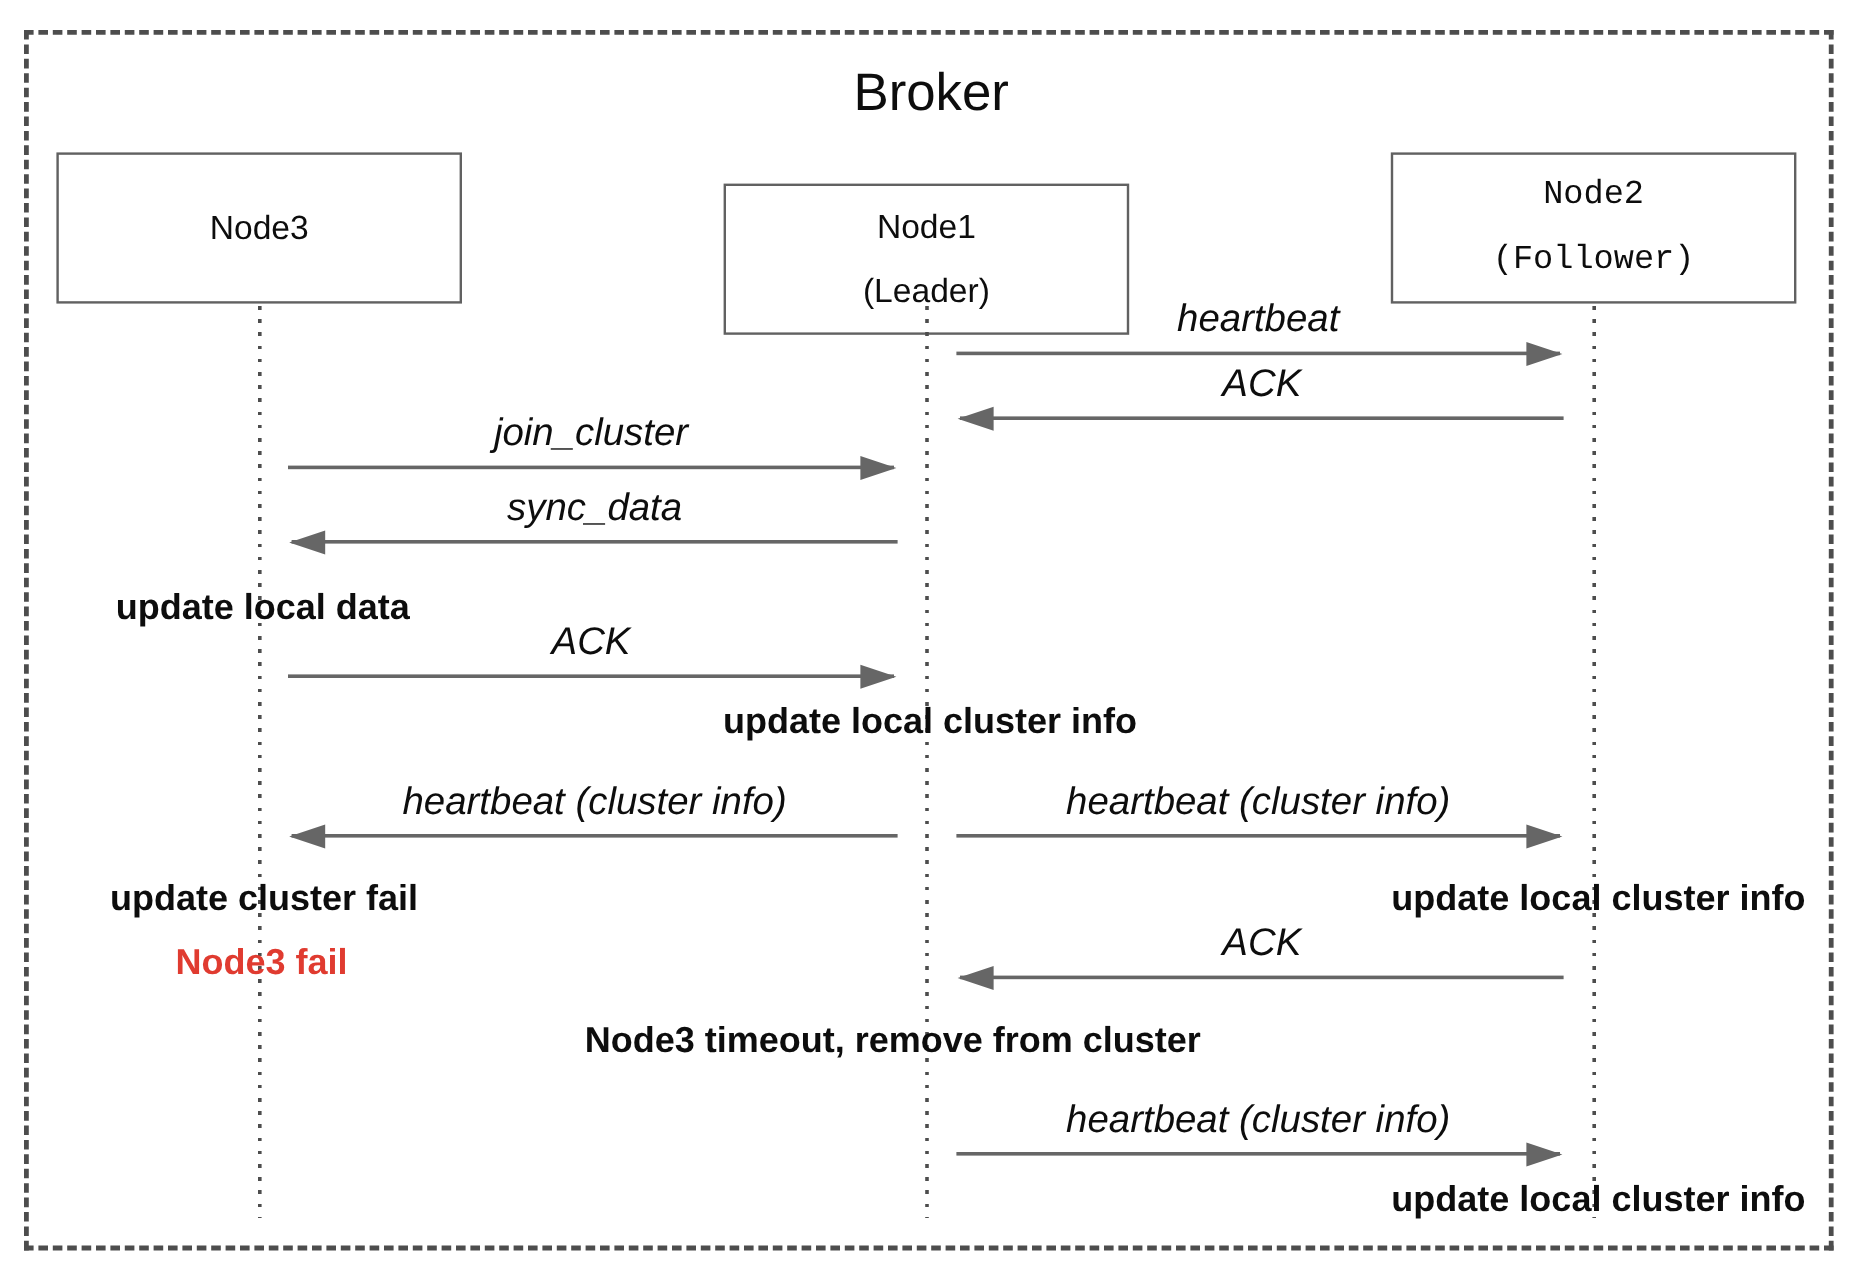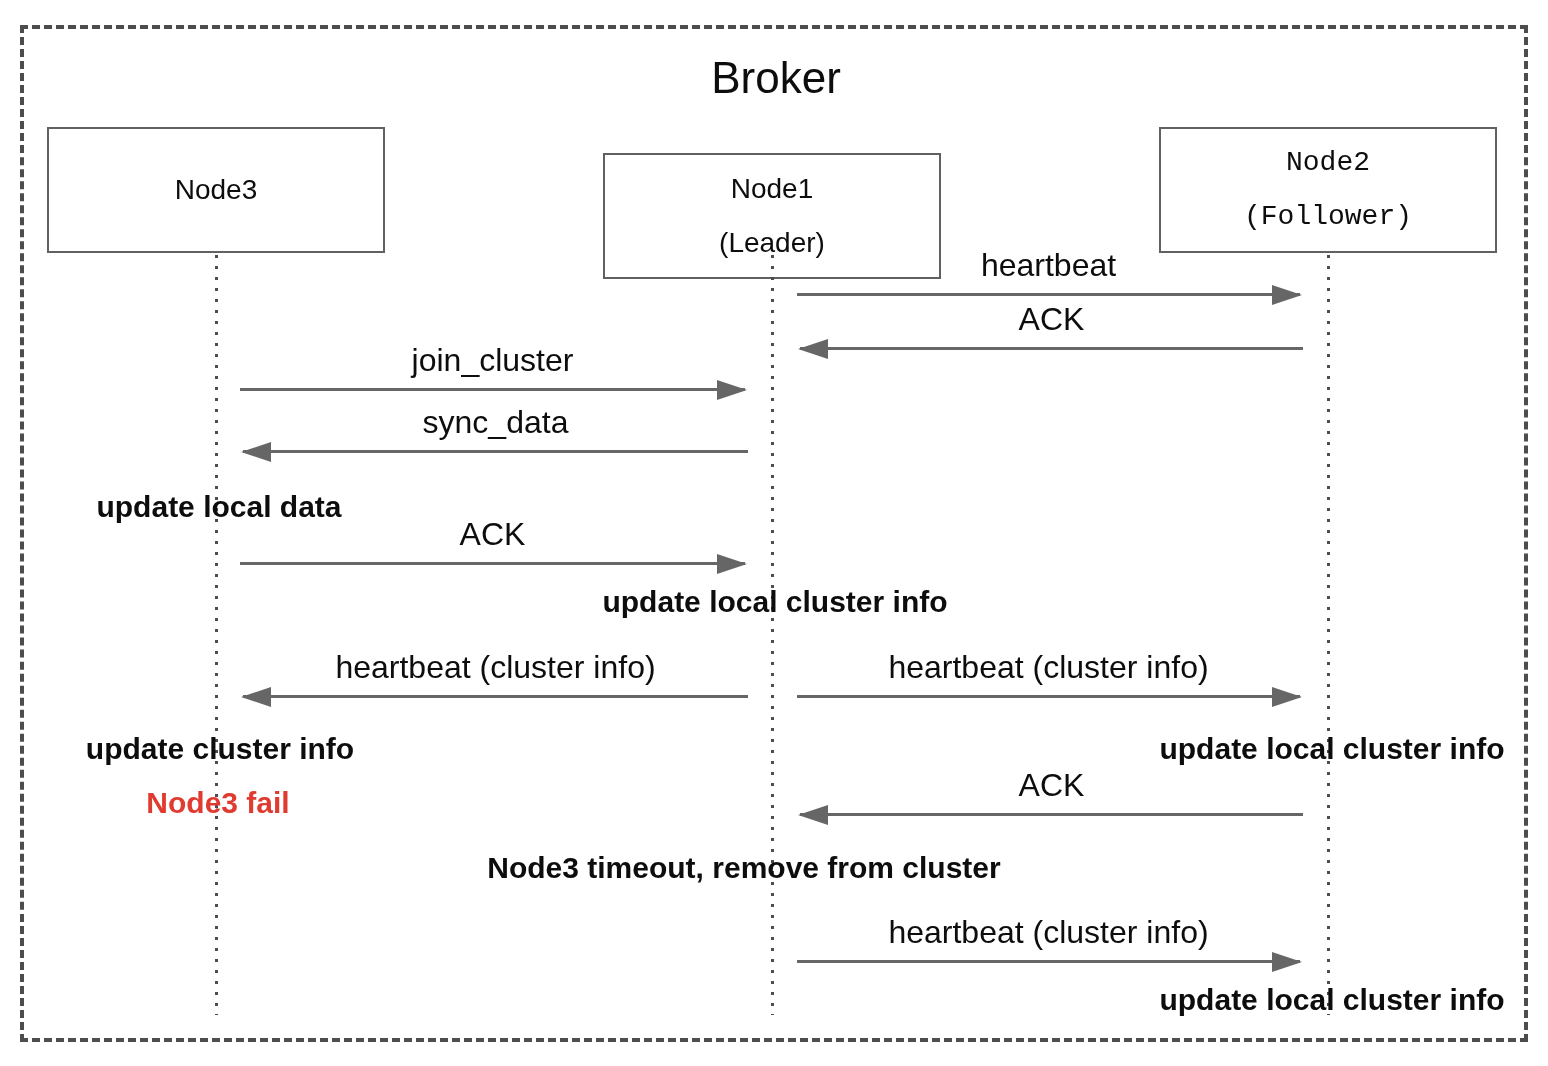--- a/index.html
+++ b/index.html
@@ -21,21 +21,21 @@
     display:flex;flex-direction:column;justify-content:center;align-items:center;
     font-size:28px;line-height:54px;text-align:center;color:#0d0d0d;
   }
   .lifeline{
     position:absolute;top:255px;width:3px;height:760px;
     background:repeating-linear-gradient(to bottom,#4d4d4d 0px,#4d4d4d 3px,transparent 3px,transparent 11px);
   }
   .msg{position:absolute;height:52px;}
   .msg-label{
     position:absolute;left:50%;top:0;transform:translateX(-50%);
-    font-size:32px;line-height:38px;white-space:nowrap;color:#0d0d0d;
+    font-size:32px;line-height:38px;white-space:nowrap;color:#0d0d0d;font-style:italic;
   }
   .msg-line{position:absolute;left:0;right:0;top:47px;height:3px;background:#666666;}
   .arrow-right::after{
     content:"";position:absolute;right:-2px;top:50%;transform:translateY(-50%);
     width:0;height:0;border-top:10px solid transparent;border-bottom:10px solid transparent;
     border-left:30px solid #666666;
   }
   .arrow-left::before{
     content:"";position:absolute;left:-2px;top:50%;transform:translateY(-50%);
     width:0;height:0;border-top:10px solid transparent;border-bottom:10px solid transparent;
@@ -112,19 +112,19 @@
     <div class="msg-line arrow-left"></div>
   </div>
 
   <div class="msg" style="left:797px;top:913px;width:503px;">
     <div class="msg-label">heartbeat (cluster info)</div>
     <div class="msg-line arrow-right"></div>
   </div>
 
   <div class="note" style="left:219px;top:507px;text-align:center;">update local data</div>
   <div class="note" style="left:775px;top:602px;">update local cluster info</div>
-  <div class="note" style="left:220px;top:749px;">update cluster info</div>
+  <div class="note" style="left:220px;top:749px;">update cluster fail</div>
   <div class="note" style="left:1332px;top:749px;">update local cluster info</div>
   <div class="note note-red" style="left:218px;top:803px;">Node3 fail</div>
   <div class="note" style="left:744px;top:868px;">Node3 timeout, remove from cluster</div>
   <div class="note" style="left:1332px;top:1000px;">update local cluster info</div>
 
 </div>
 
 </body></html>

